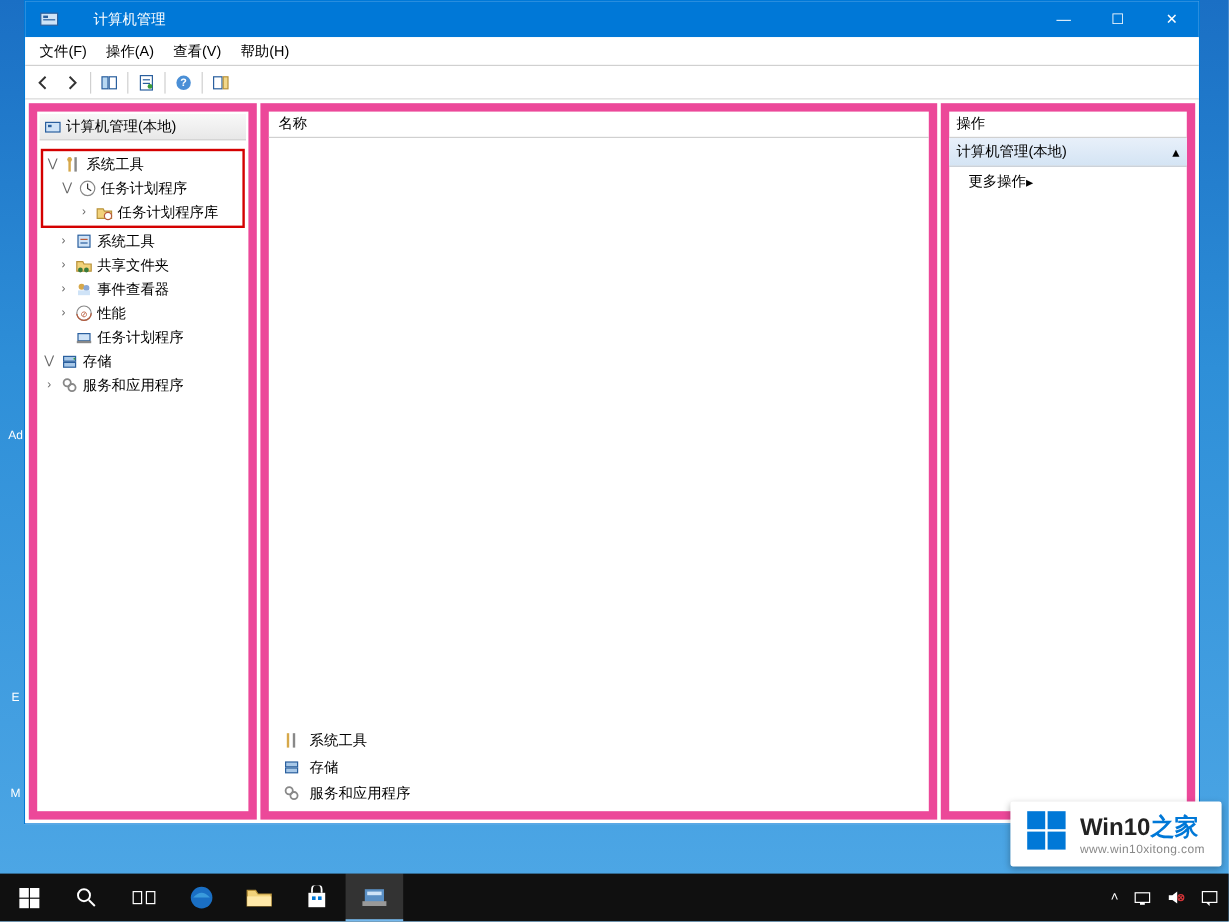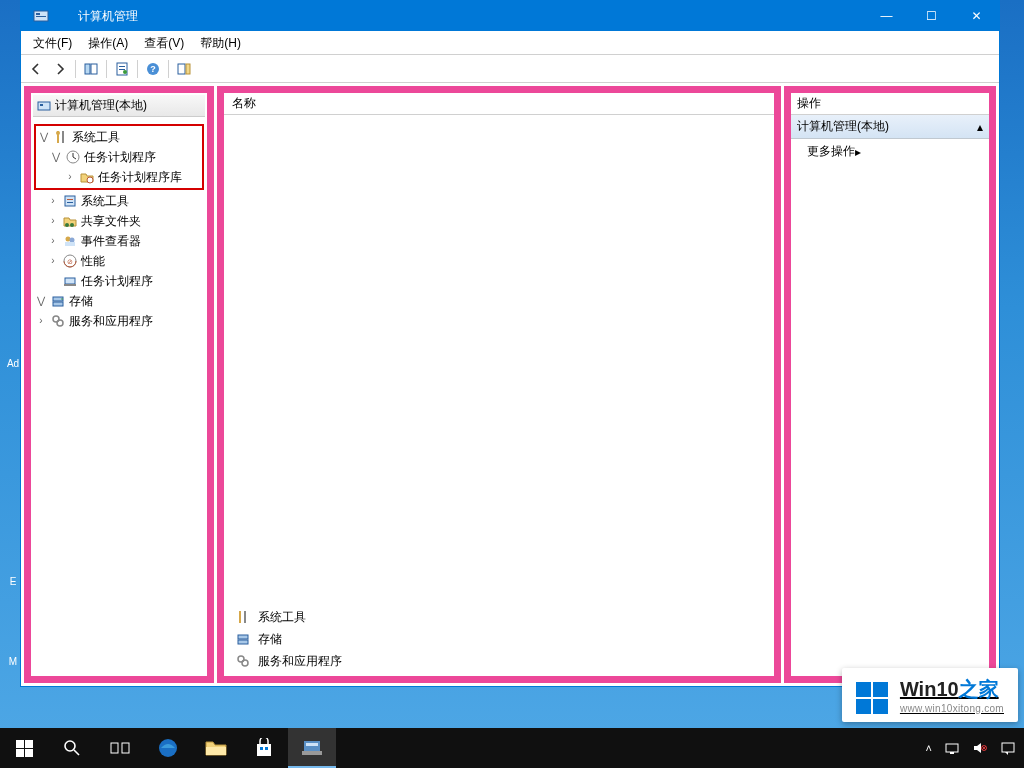--- a/index.html
+++ b/index.html
@@ -32,21 +32,21 @@
 .center-header { height: 22px; border-bottom: 1px solid #d0d0d0; display: flex; align-items: center; font-size: 12px; padding: 0 8px; }
 .list-body { padding: 4px 8px; font-size: 12px; }
 .list-item { display: flex; align-items: center; height: 22px; gap: 4px; cursor: default; }
 .right-header { height: 22px; border-bottom: 1px solid #d0d0d0; font-size: 12px; padding: 0 6px; display: flex; align-items: center; }
 .action-group-hd { background: linear-gradient(#e8f0fa,#d4e4f4); font-size: 12px; padding: 3px 6px; border-bottom: 1px solid #c0c8d0; display: flex; align-items: center; justify-content: space-between; }
 .action-item { font-size: 12px; padding: 4px 16px; cursor: default; display:flex; align-items:center; justify-content:flex-start; }
 .taskbar { position: absolute; bottom: 0; left: 0; right: 0; height: 40px; background: #101010; display: flex; align-items: center; }
 .task-btn { width: 48px; height: 40px; display: flex; align-items: center; justify-content: center; color: #fff; cursor: pointer; }
 .task-btn.active { background: rgba(255,255,255,0.15); border-bottom: 2px solid #76b9ed; }
 .tray { margin-left: auto; display: flex; align-items: center; padding-right: 8px; color: #fff; font-size: 11px; gap: 12px; }
-.watermark { position: absolute; right: 6px; bottom: 46px; background: #fff; padding: 8px 14px; display: flex; align-items: flex-end; gap: 12px; border-radius: 2px; box-shadow: 0 2px 6px rgba(0,0,0,0.3); text-decoration: underline; }
+.watermark { position: absolute; right: 6px; bottom: 46px; background: #fff; padding: 8px 14px; display: flex; align-items: flex-start; gap: 12px; border-radius: 2px; box-shadow: 0 2px 6px rgba(0,0,0,0.3); }
 .win-logo { display: grid; grid-template: 1fr 1fr / 1fr 1fr; gap: 2px; width: 32px; height: 32px; }
 .win-logo div { background: #0078d7; }
 .wm-text { font-size: 20px; font-weight: 700; color: #222; }
 .wm-zhi { color: #0078d7; }
 .wm-url { font-size: 10px; color: #888; letter-spacing: 0.3px; }
 svg { display: block; }
 .desktop-icon { position:absolute; color:#fff; font-size:10px; text-align:center; width:20px; }
 </style>
 </head>
 <body>

